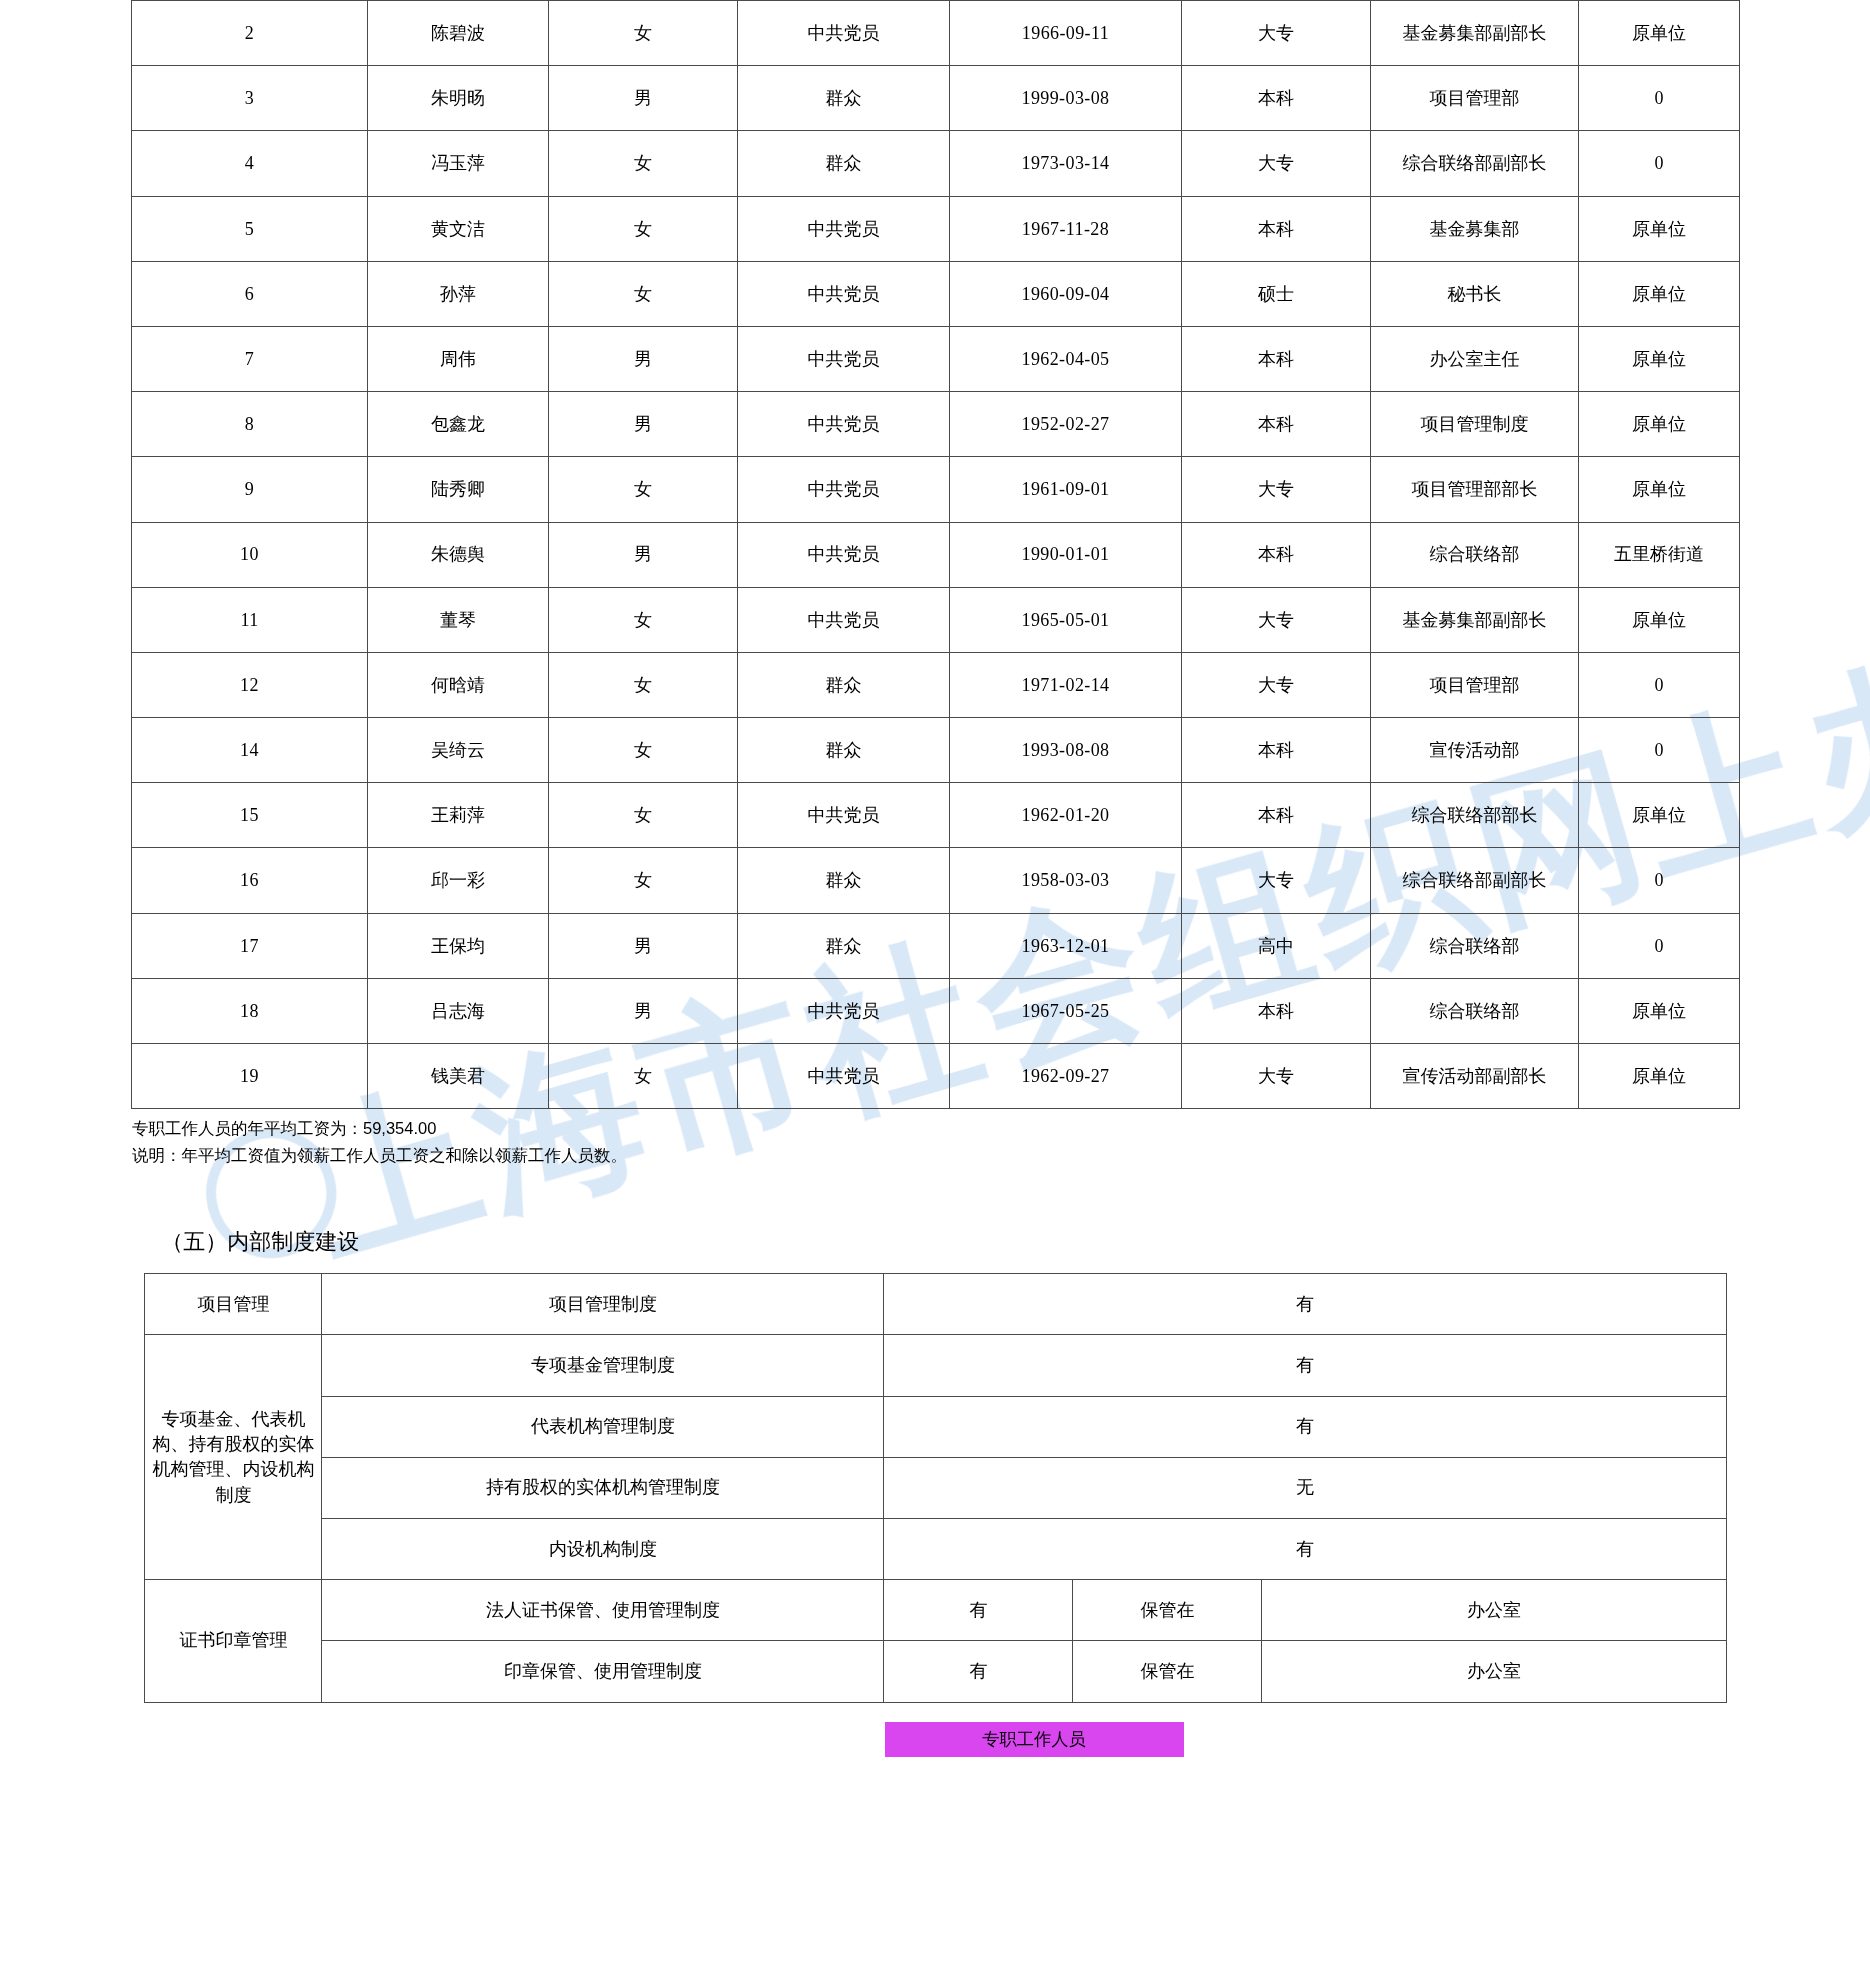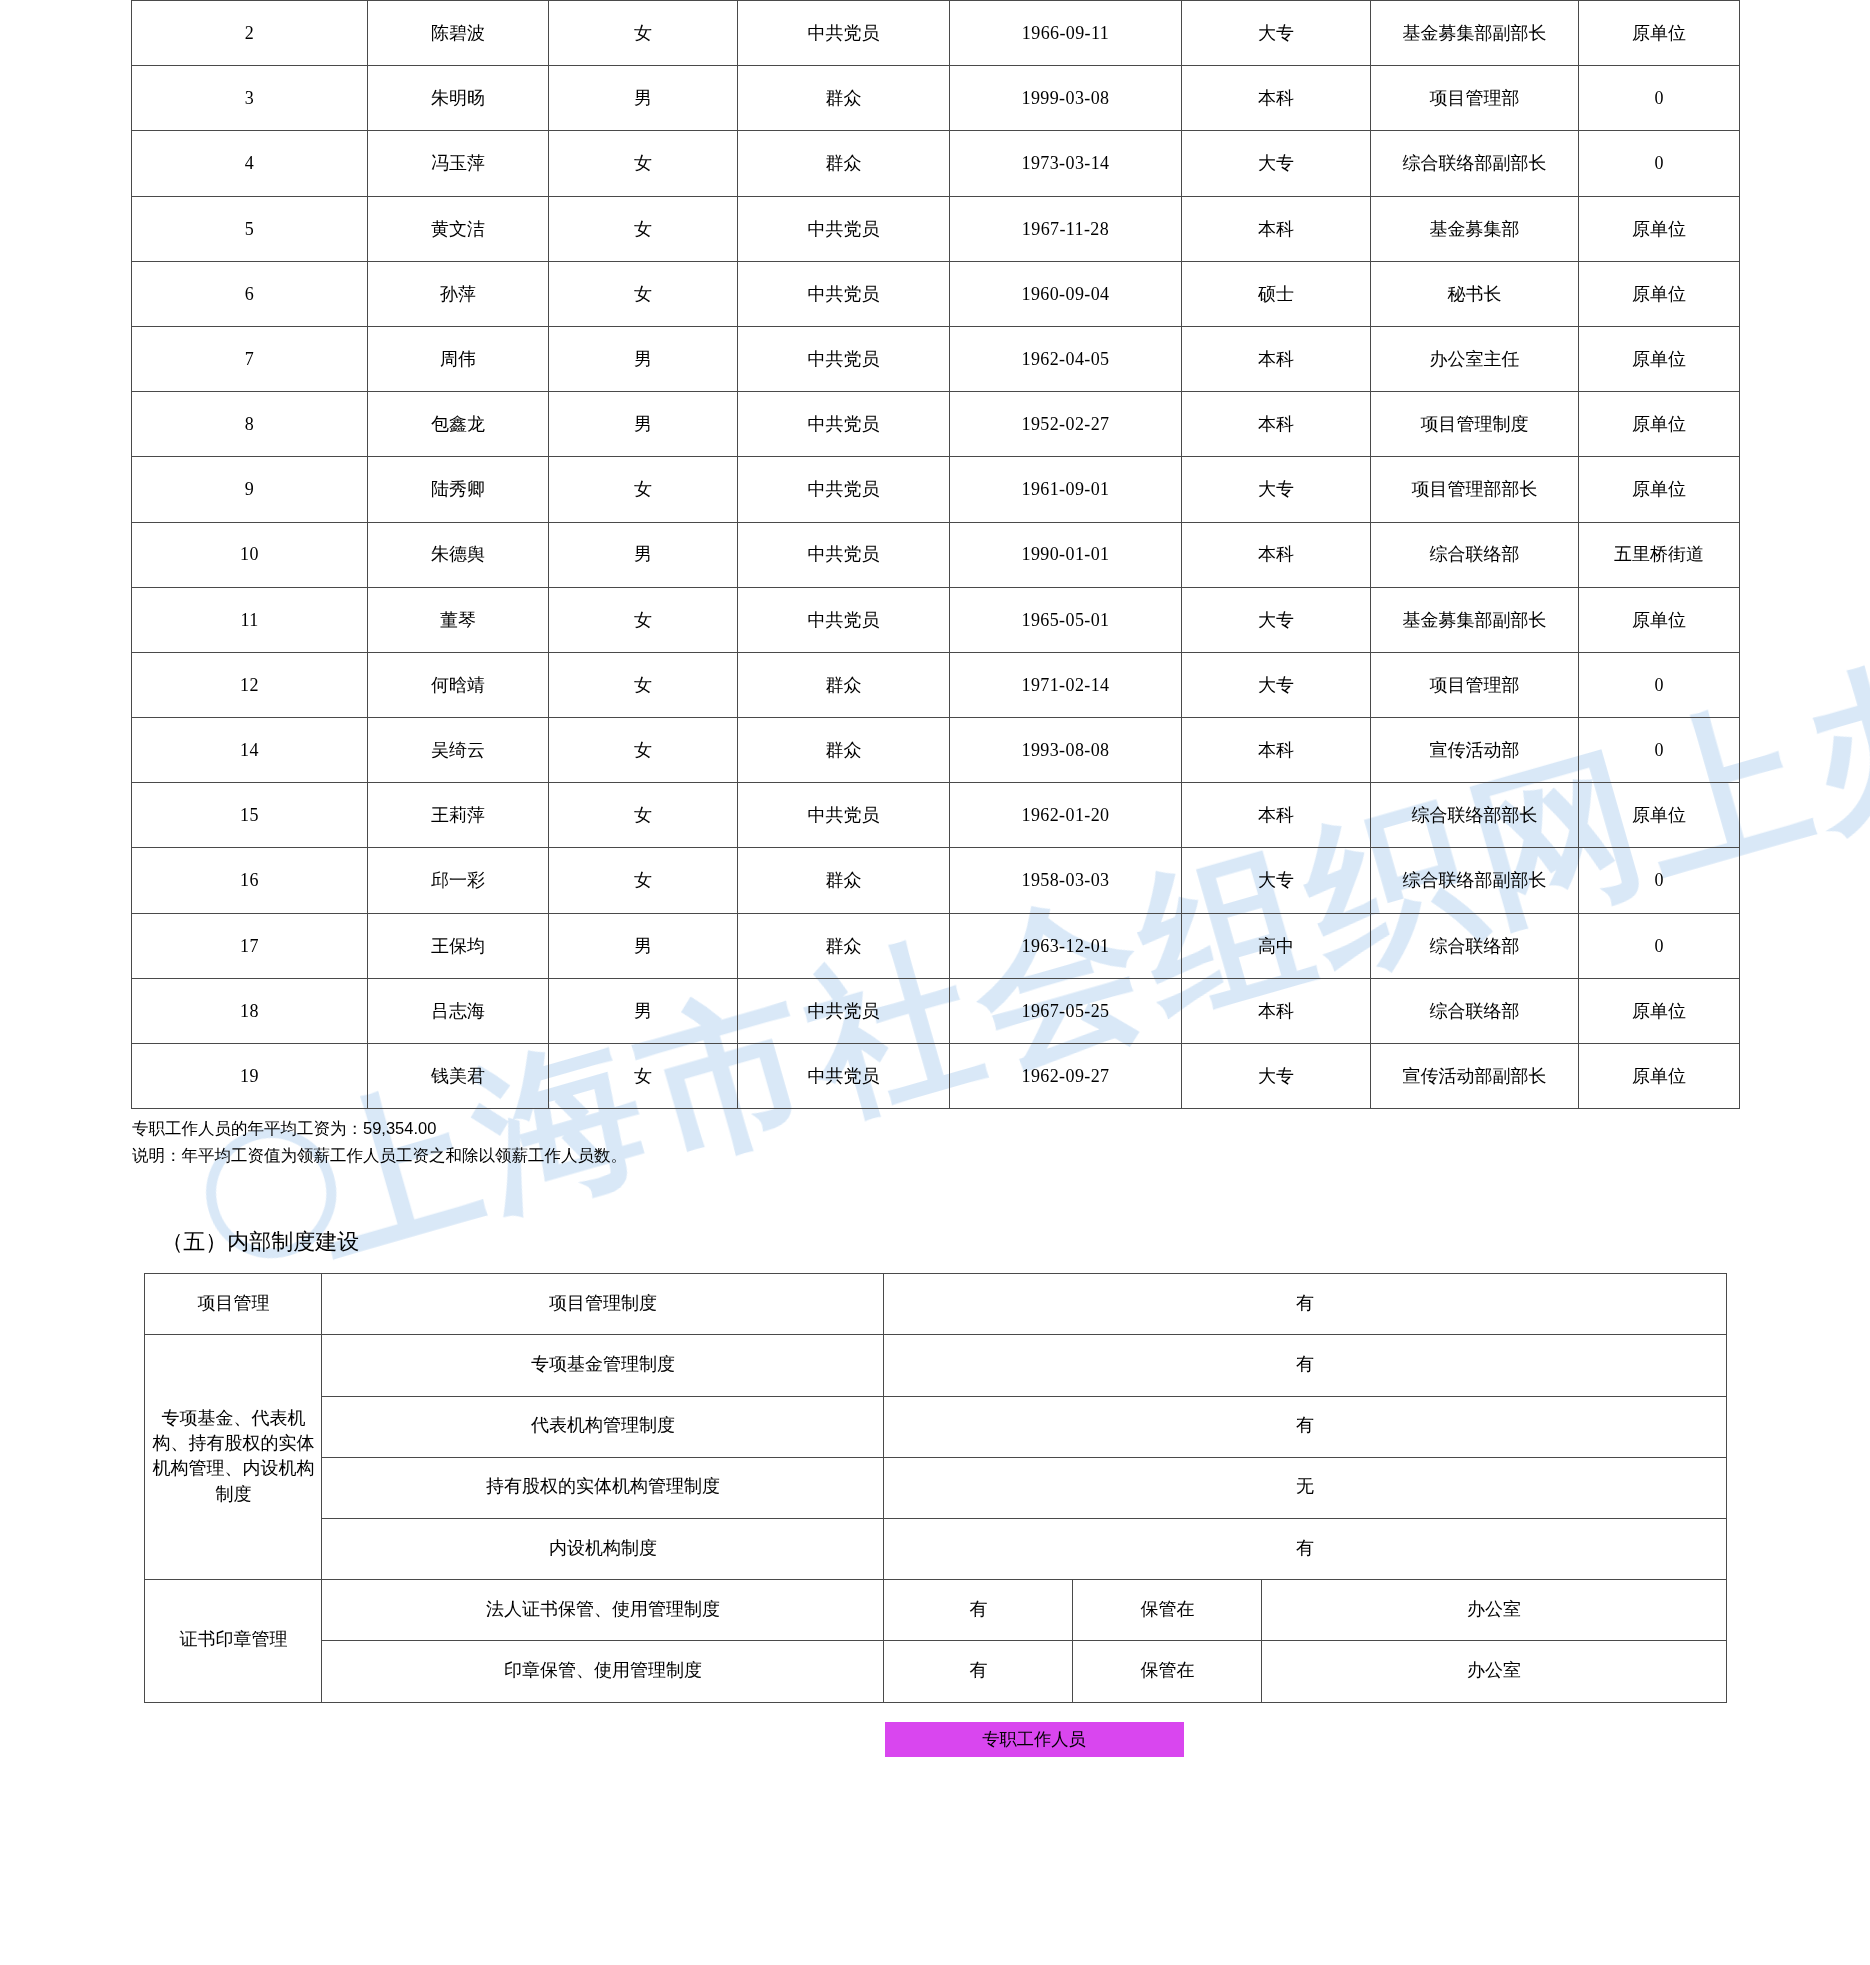--- a/index.html
+++ b/index.html
@@ -118,21 +118,20 @@
     padding-left: 15.7px;
     box-sizing: border-box;
   }
 
   
   table.systems {
     border-collapse: collapse;
     margin: 16px auto;
     width: 1580px;
     table-layout: fixed;
-    font-family: Liberation Mono, monospace;
   }
   table.systems td {
     border: 0.8px solid #4a4a4a;
     text-align: center;
     vertical-align: middle;
     font-size: 18px;
     line-height: 1.4;
     padding: 8.6px 3.9px;
     height: 43px;
   }

